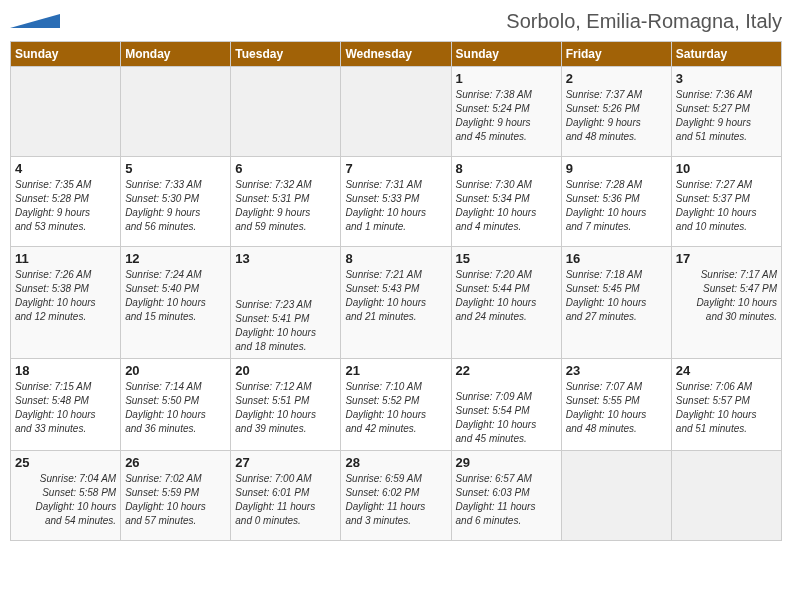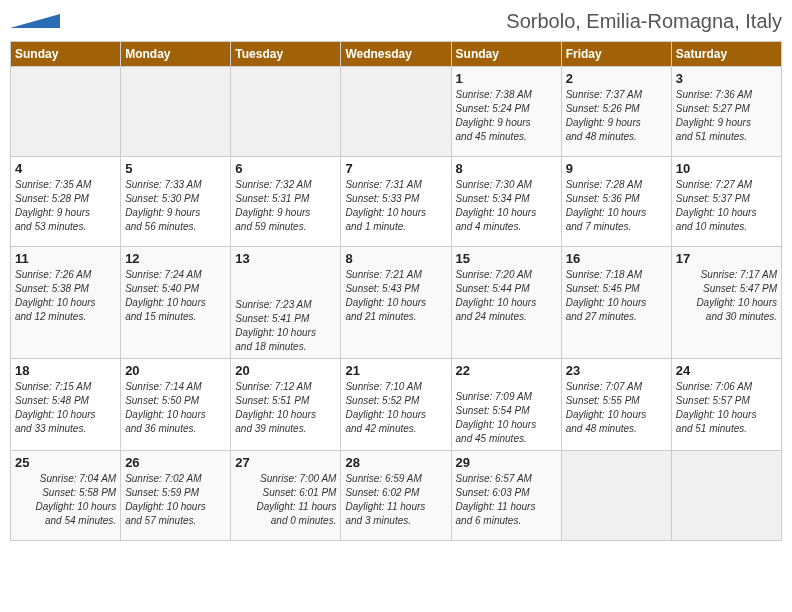--- a/index.html
+++ b/index.html
@@ -302,21 +302,21 @@
         </td>
         <td>
           <div class="day-number">26</div>
           <div class="day-info" style="white-space: pre-line;">Sunrise: 7:02 AM
 Sunset: 5:59 PM
 Daylight: 10 hours
 and 57 minutes.</div>
         </td>
         <td>
           <div class="day-number">27</div>
-          <div class="day-info" style="white-space: pre-line; text-align: right;">Sunrise: 7:00 AM
+          <div class="day-info" style="white-space: pre-line;">Sunrise: 7:00 AM
 Sunset: 6:01 PM
 Daylight: 11 hours
 and 0 minutes.</div>
         </td>
         <td>
           <div class="day-number">28</div>
           <div class="day-info" style="white-space: pre-line;">Sunrise: 6:59 AM
 Sunset: 6:02 PM
 Daylight: 11 hours
 and 3 minutes.</div>

